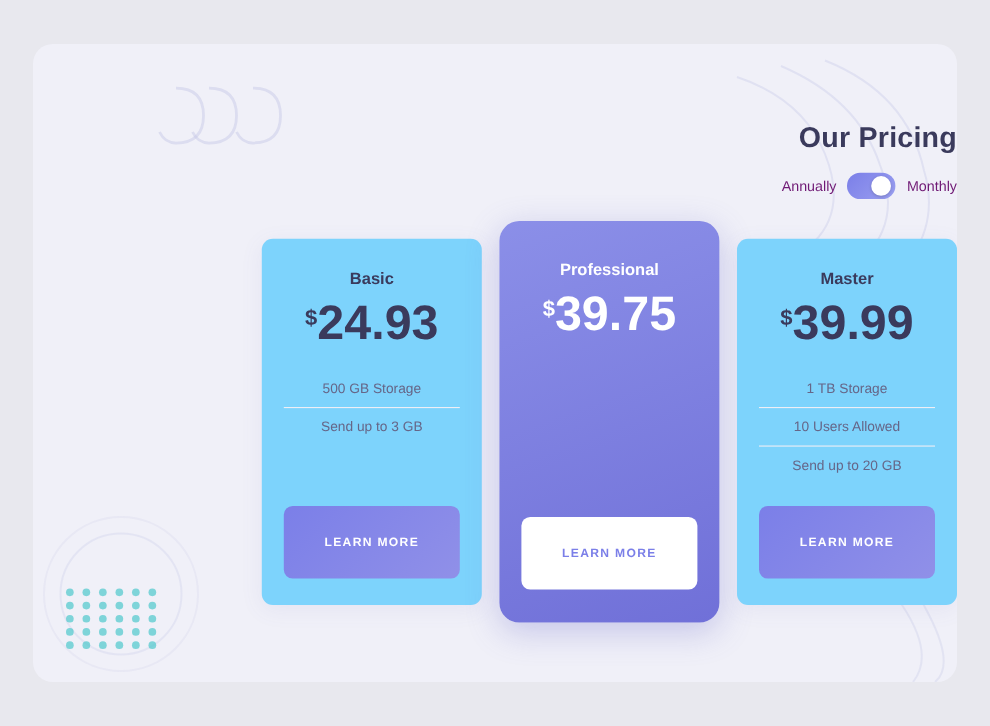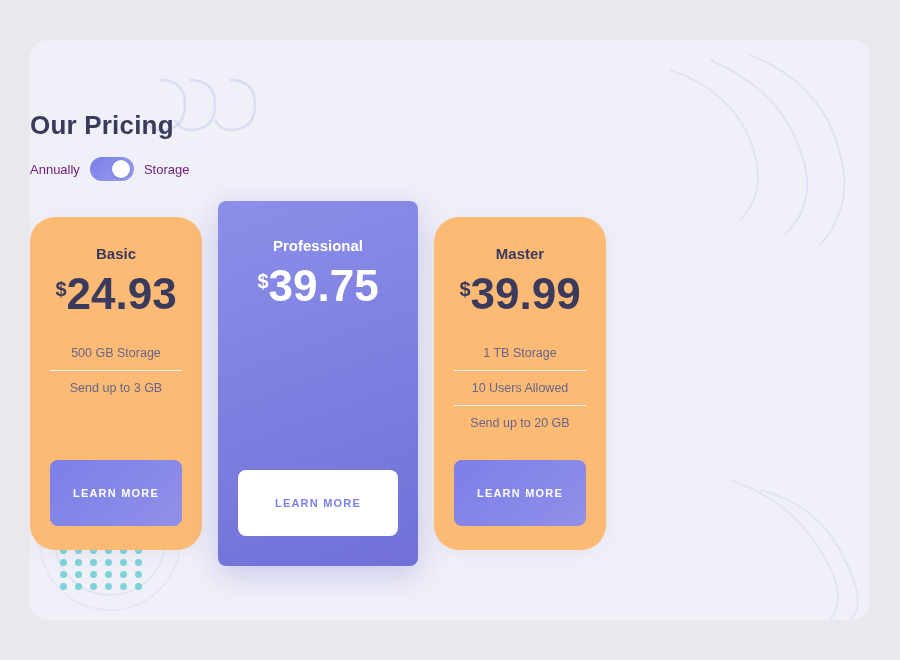--- a/index.html
+++ b/index.html
@@ -34,21 +34,21 @@
       top: 0; left: 0; right: 0; bottom: 0;
       pointer-events: none;
       z-index: 0;
     }
 
     .content {
       position: relative;
       z-index: 1;
       display: flex;
       flex-direction: column;
-      align-items: flex-start;
+      align-items: flex-end;
       width: 100%;
     }
 
     .page-title {
       font-size: 26px;
       font-weight: 600;
       color: #3a3a5c;
       margin-bottom: 16px;
       letter-spacing: 0.2px;
     }
@@ -87,35 +87,35 @@
     }
 
     .cards-row {
       display: flex;
       gap: 16px;
       align-items: stretch;
     }
 
     
     .plan-card {
-      width: 172px;
-      background: #fdba74;
-      border-radius: 25px;
+      width: 200px;
+      background: #7dd3fc;
+      border-radius: 10px;
       padding: 28px 20px 24px;
       display: flex;
       flex-direction: column;
       align-items: center;
       box-shadow: 0 4px 20px rgba(100,100,180,0.08);
     }
 
     
     .plan-card.featured {
       width: 200px;
       background: linear-gradient(160deg, #8b8fe8 0%, #7070d8 100%);
-      border-radius: 8px;
+      border-radius: 18px;
       padding: 36px 20px 30px;
       box-shadow: 0 8px 30px rgba(100,100,200,0.3);
       margin-top: -16px;
       margin-bottom: -16px;
     }
 
     .plan-name {
       font-size: 15px;
       font-weight: 600;
       color: #3a3a5c;
@@ -234,21 +234,21 @@
     <circle cx="80" cy="500" r="70" stroke="#c8cae8" stroke-width="1.8" fill="none" opacity="0.2"></circle>
   </svg>
 
   <div class="content">
 
     <h1 class="page-title">Our Pricing</h1>
 
     <div class="toggle-row">
       <span class="toggle-label">Annually</span>
       <div class="toggle-switch"></div>
-      <span class="toggle-label">Storage</span>
+      <span class="toggle-label">Monthly</span>
     </div>
 
     <div class="cards-row">
     <div class="plan-card">
           <div class="plan-name">Basic</div>
           <div class="price-row">
             <span class="price-dollar">$</span>
             <span class="price-amount">24.93</span>
           </div>
           <ul class="features-list">

